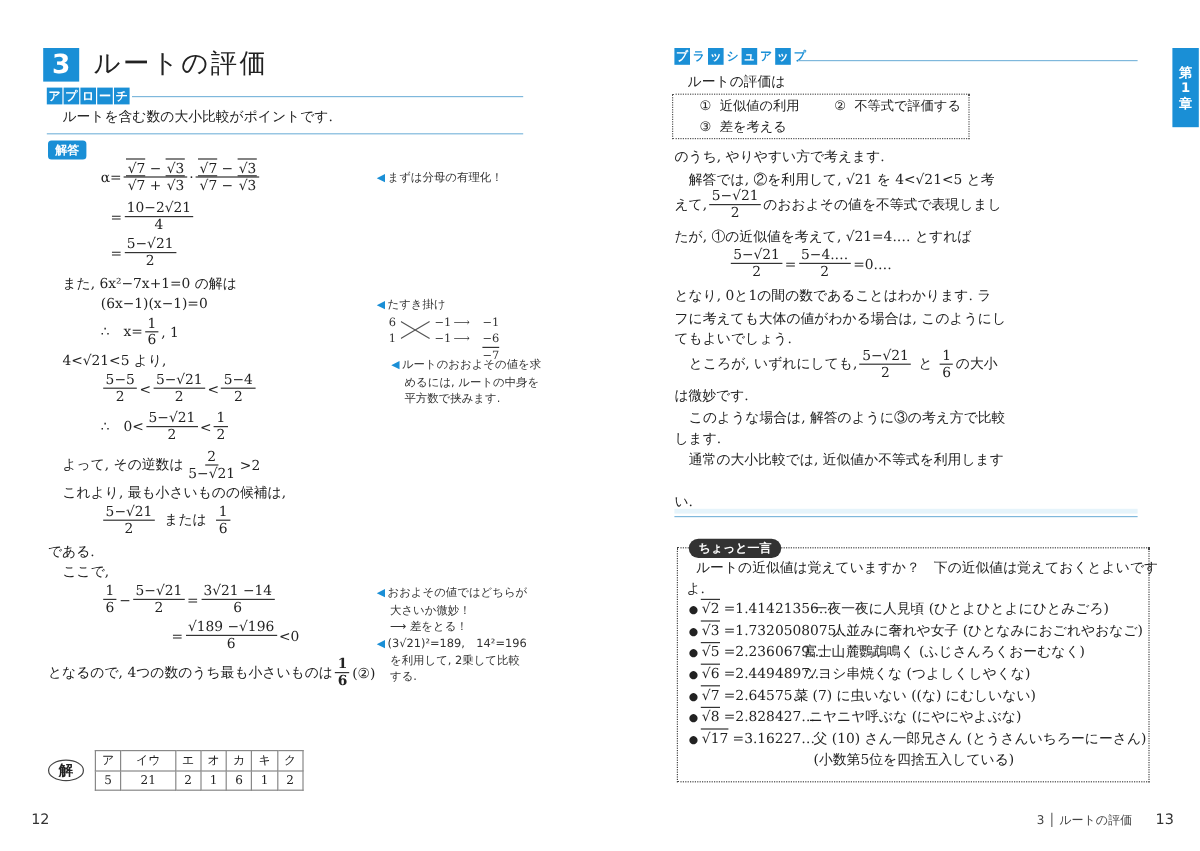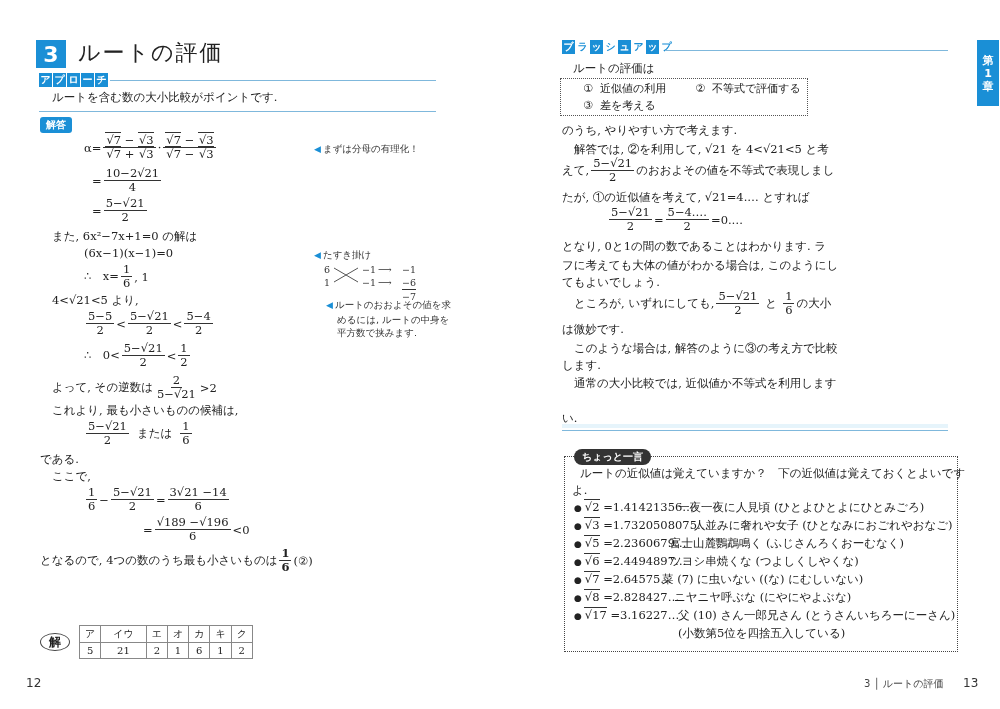--- a/index.html
+++ b/index.html
@@ -203,20 +203,28 @@
       <span class="abs" style="left:64px;top:13px;">⟶</span>
       <span class="abs" style="left:88px;top:0;">−1</span>
       <span class="abs" style="left:88px;top:13px;border-bottom:1px solid #333;">−6</span>
       <span class="abs" style="left:88px;top:27px;">−7</span>
     </div>
   </div>
   <div class="abs note" style="left:314px;top:298px;margin-left:12px;">
     <div><span class="tri">◀</span><span>ルートのおおよその値を求</span></div>
     <div style="padding-left:11px;">めるには, ルートの中身を</div>
     <div style="padding-left:11px;">平方数で挟みます.</div>
+  </div>
+  <div class="abs note" style="left:314px;top:488px;">
+    <div><span class="tri">◀</span><span>おおよその値ではどちらが</span></div>
+    <div style="padding-left:11px;">大さいか微妙！</div>
+    <div style="padding-left:11px;">⟶ 差をとる！</div>
+    <div><span class="tri">◀</span><span>(3√21)²=189,　14²=196</span></div>
+    <div style="padding-left:11px;">を利用して, 2乗して比較</div>
+    <div style="padding-left:11px;">する.</div>
   </div>
 
   <div class="abs kai" style="left:40px;top:633px;">解</div>
   <table class="abs ans" style="left:79px;top:625px;">
     <tbody>
         <tr>
       <td>ア</td>
           <td style="padding:1px 12px;">イウ</td>
           <td>エ</td>
           <td>オ</td>

